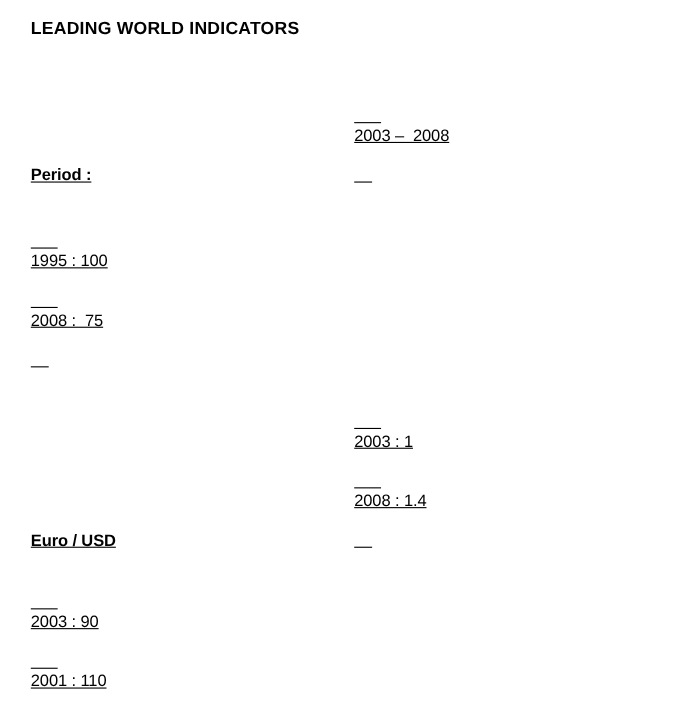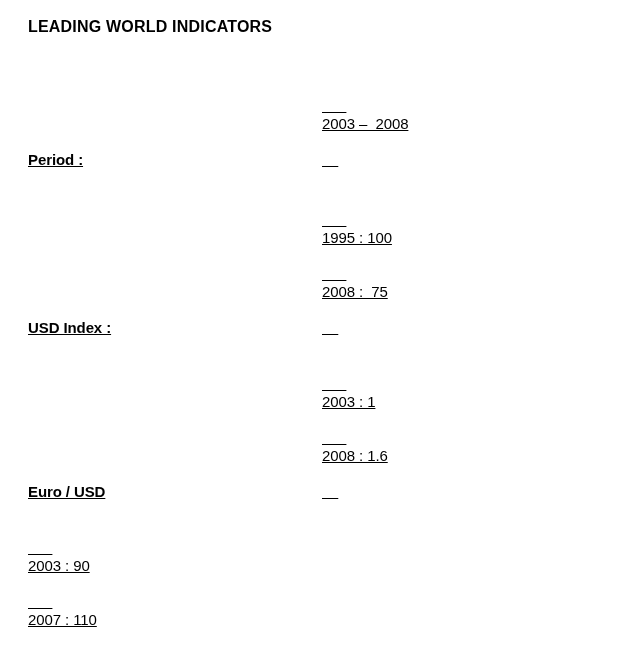--- a/index.html
+++ b/index.html
@@ -65,35 +65,34 @@
   <div class="doc-title">LEADING WORLD INDICATORS</div>
 
   <div class="row single">
     <div class="label-col">Period :</div>
     <div class="value-col">
       <div>2003 –  2008</div>
     </div>
   </div>
 
   <div class="row">
-    <div class="label-col">USD Index :</div>
     <div class="value-col">
       <div>1995 : 100</div>
       <div>2008 :  75</div>
     </div>
   </div>
 
   <div class="row">
     <div class="label-col">Euro / USD</div>
     <div class="value-col">
       <div>2003 : 1</div>
-      <div>2008 : 1.6</div>
+      <div>2008 : 1.4</div>
     </div>
   </div>
 
   <div class="row">
     <div class="value-col">
       <div>2003 : 90</div>
-      <div>2007 : 110</div>
+      <div>2001 : 110</div>
     </div>
   </div>
 
 </div>
 
 </body></html>

